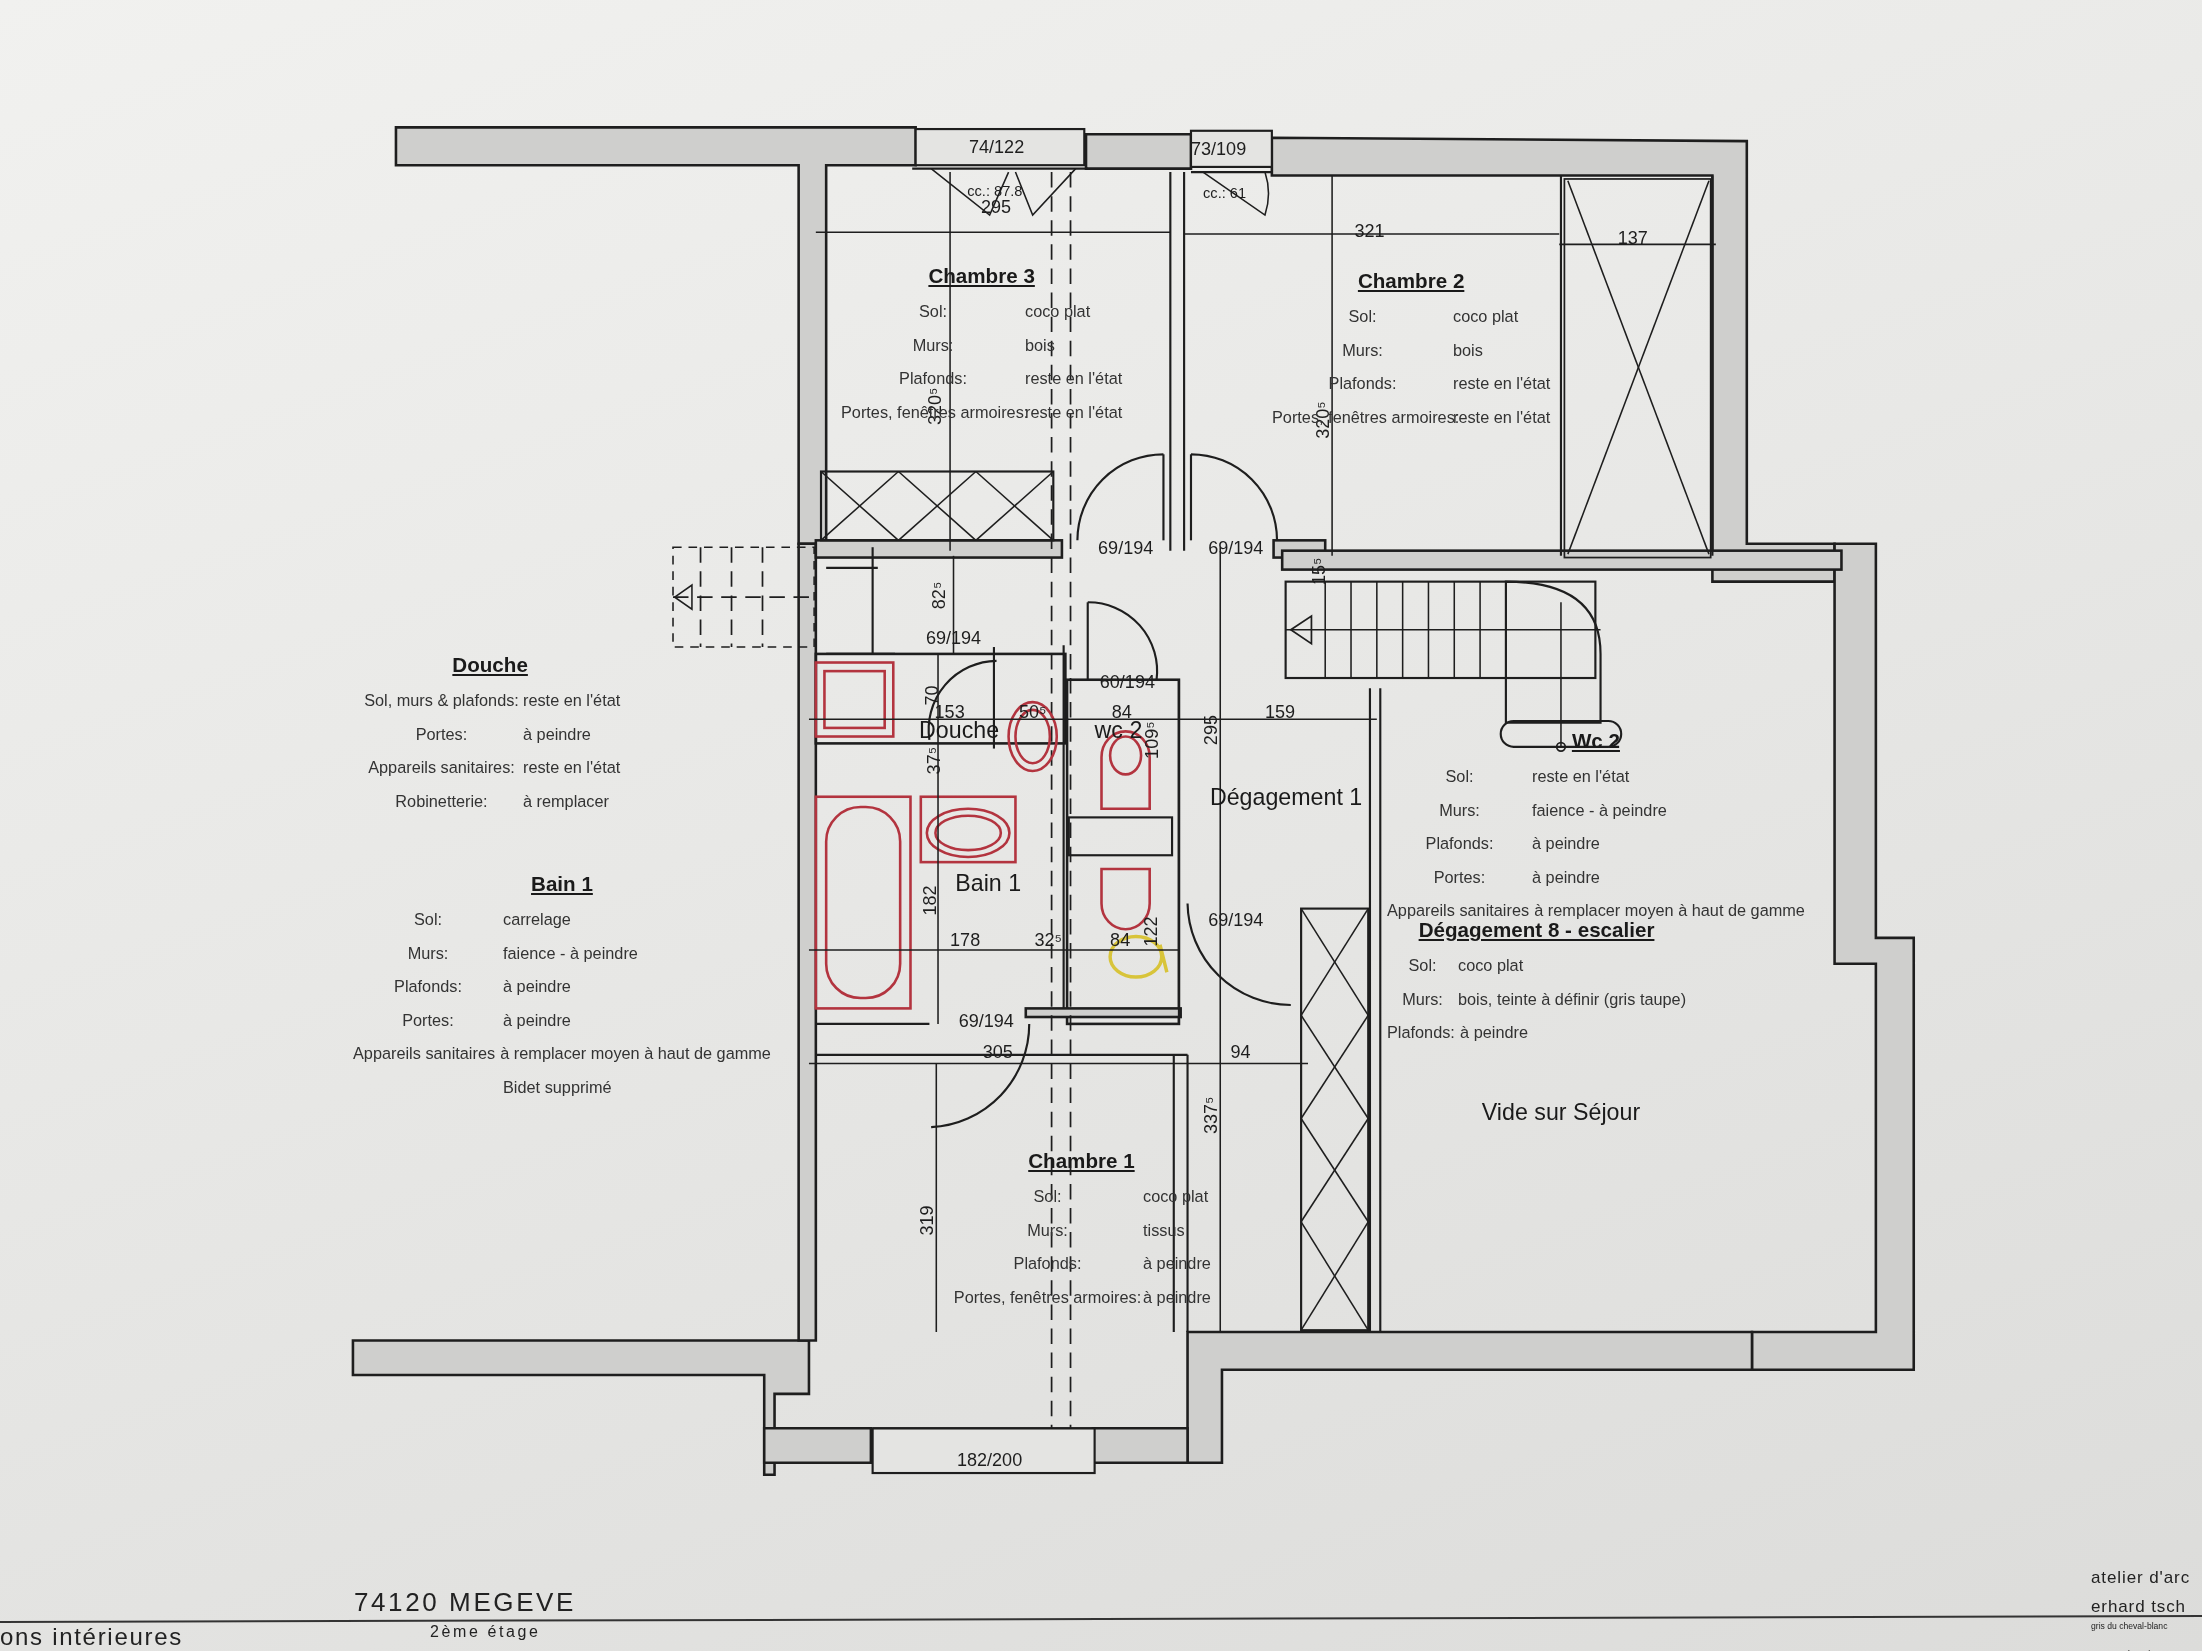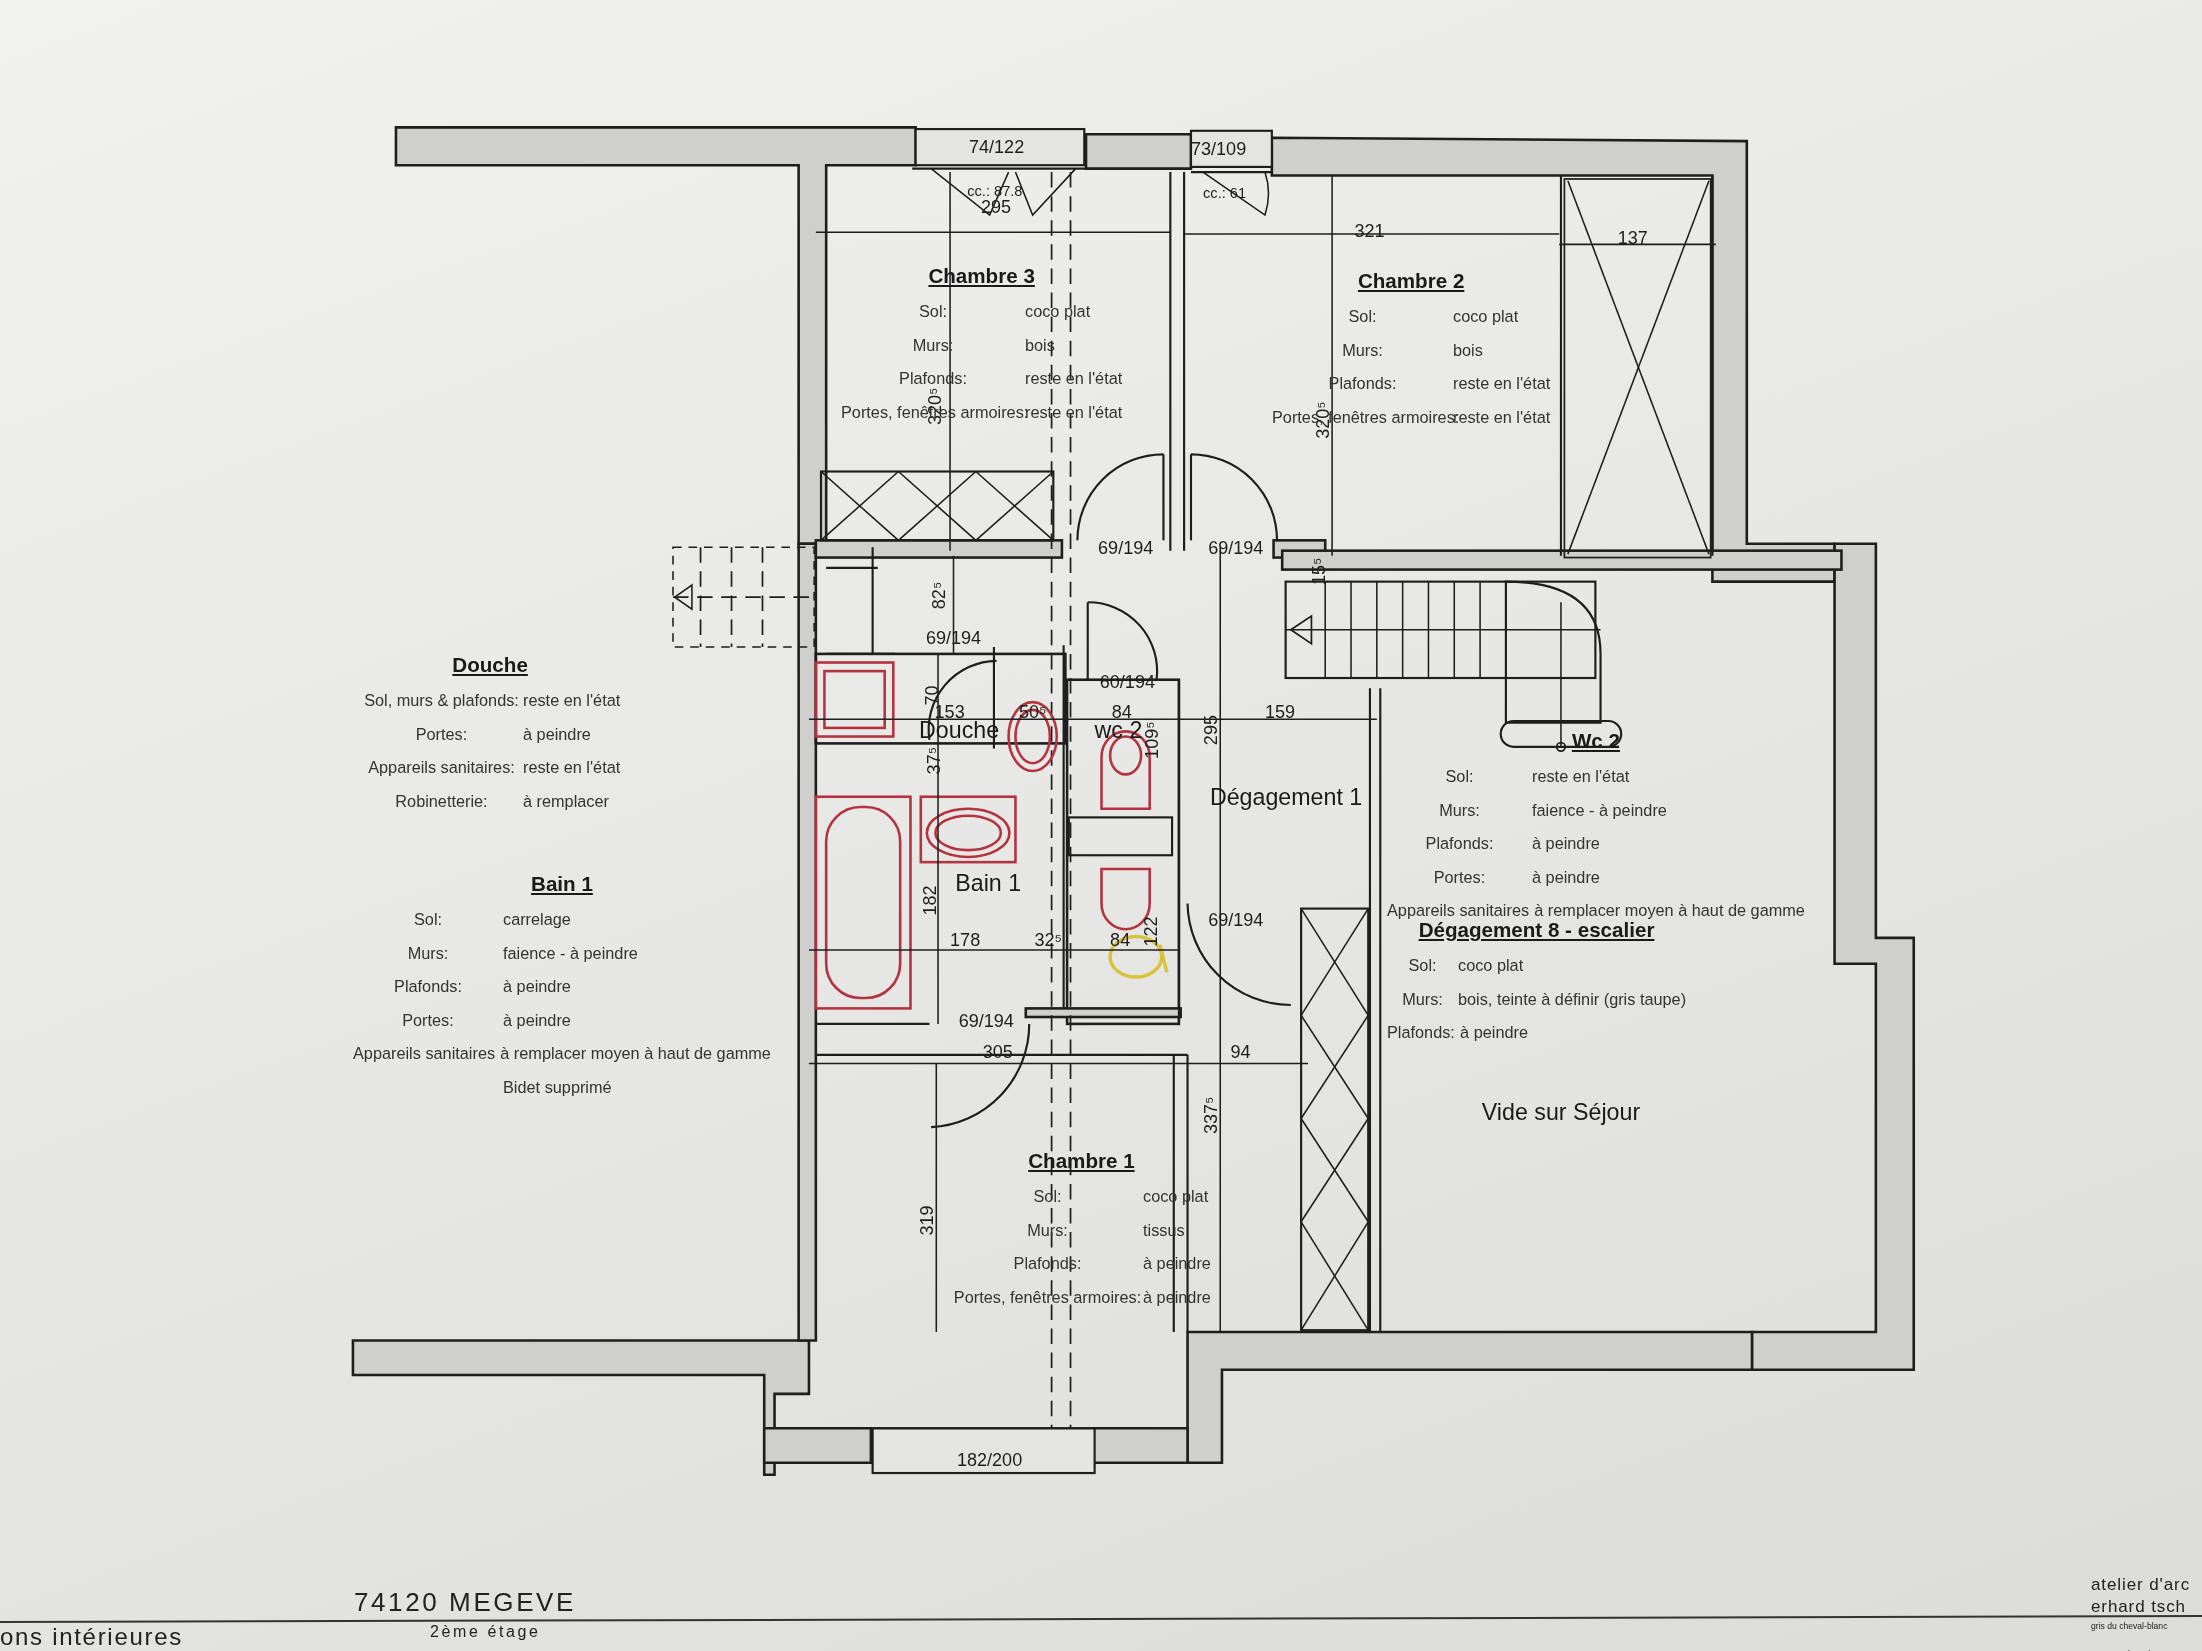--- a/index.html
+++ b/index.html
@@ -378,17 +378,17 @@
   <div class="row">
       <span class="k" style="width:191px">Portes, fenêtres armoires:</span>
       <span class="v">à peindre</span>
     </div>
 </div>
 
 <div class="tb-line" style="left:0; top:1618px; width:2203px; transform:rotate(-0.15deg);"></div>
 <div class="tb" style="left:354px; top:1587px; font-size:26px; letter-spacing:2.6px;">74120 MEGEVE</div>
 <div class="tb" style="left:0; top:1623px; font-size:24px; letter-spacing:1.7px;">ons intérieures</div>
 <div class="tb" style="left:430px; top:1623px; font-size:16px; letter-spacing:2.6px;">2ème étage</div>
-<div class="tb" style="left:2091px; top:1568px; font-size:17px; letter-spacing:0.9px;margin-top:7px;">atelier d'arc</div>
+<div class="tb" style="left:2091px; top:1568px; font-size:17px; letter-spacing:0.9px;">atelier d'arc</div>
 <div class="tb" style="left:2091px; top:1597px; font-size:17px; letter-spacing:0.9px;">erhard tsch</div>
 <div class="tb" style="left:2091px; top:1621px; font-size:8.6px;">gris du cheval-blanc</div>
 <div class="tb" style="left:2091px; top:1633px; font-size:8.6px;margin-top:16px;">1227 genève - les a</div>
 
 
 </body></html>

